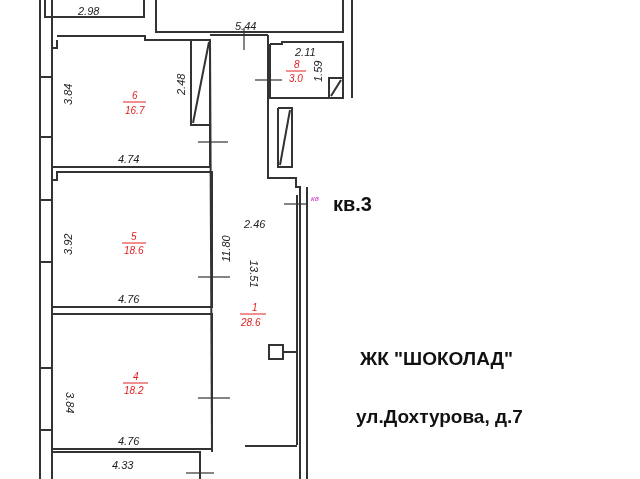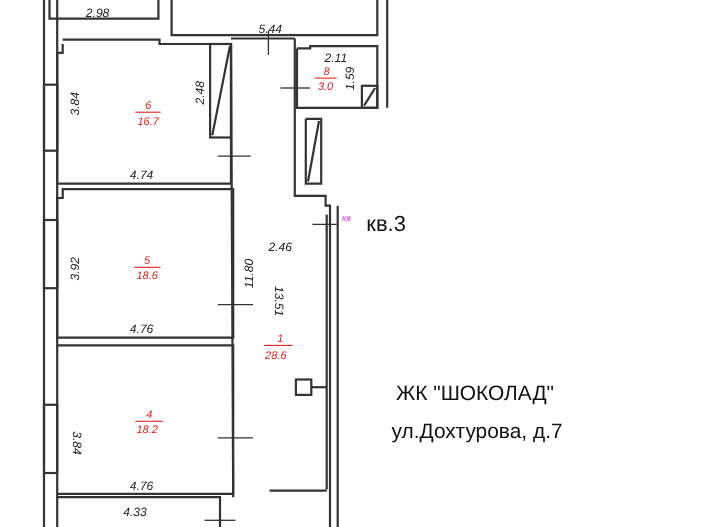--- a/index.html
+++ b/index.html
@@ -1,23 +1,23 @@
 <!DOCTYPE html>
 <html><head>
 <meta charset="utf-8">
 <style>
   html, body { margin:0; padding:0; background:#ffffff; }
   body { width:640px; height:479px; position:relative; overflow:hidden; font-family:"Liberation Sans", sans-serif; }
   #plan { position:absolute; left:0; top:0; width:640px; height:479px; }
   .dim { font-family:"Liberation Sans", sans-serif; font-size:11px; font-style:italic; fill:#222; }
   .room { font-family:"Liberation Sans", sans-serif; font-size:10px; font-style:italic; fill:#e02020; }
-  .label { position:absolute; font-family:"Liberation Sans", sans-serif; font-weight:normal; color:#111; white-space:nowrap; }
+  .label { position:absolute; font-family:"Liberation Sans", sans-serif; font-weight:bold; color:#111; white-space:nowrap; }
   #apt { left:333px; top:193px; font-size:20px; }
   #complex { left:360px; top:348px; font-size:19px; }
-  #address { left:356px; top:382px; font-size:19px; }
+  #address { left:356px; top:406px; font-size:19px; }
 </style>
 </head>
 <body>
 
 <svg id="plan" viewBox="0 0 640 479" xmlns="http://www.w3.org/2000/svg">
   <g stroke="#333" stroke-width="2" fill="none">
 
     <line x1="40" y1="0" x2="40" y2="479"></line>
     <line x1="52" y1="0" x2="52" y2="479"></line>
 

